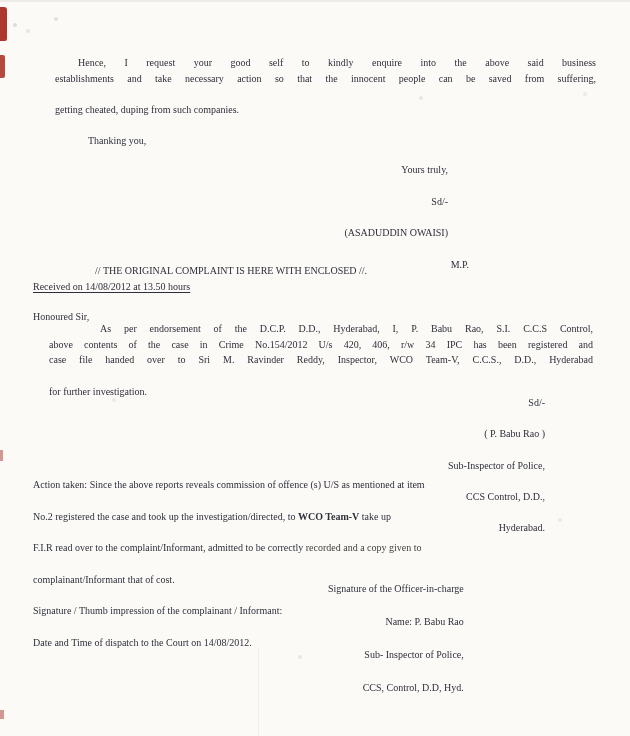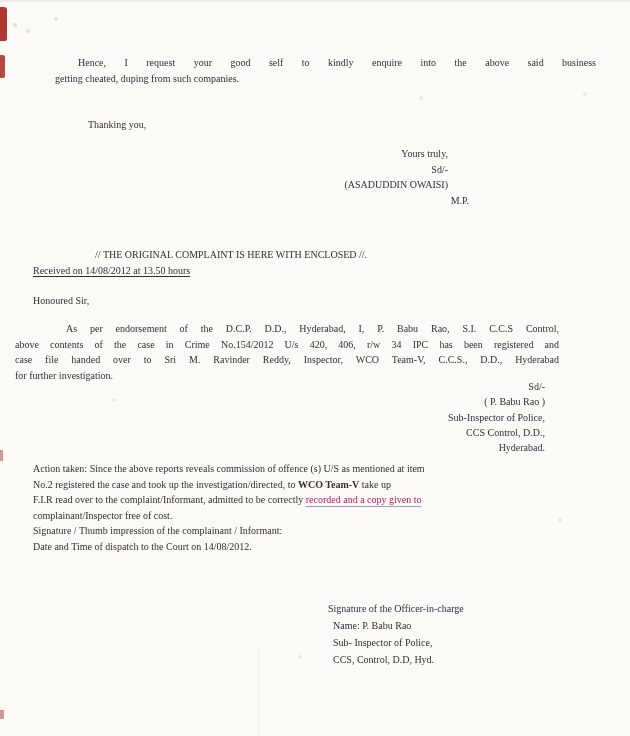--- a/index.html
+++ b/index.html
@@ -13,26 +13,26 @@
     position:relative;
     width:630px;height:736px;
     background:#fbfaf7;
     color:#2e2f3b;
     font-size:10px;
     line-height:15.5px;
   }
   .abs{position:absolute;}
   
   .jline{white-space:nowrap;text-align:justify;text-align-last:justify;}
-  .line{white-space:nowrap;}
+  .line{white-space:nowrap;margin-top:16px;}
   .indent1{padding-left:23px;}
   .center{text-align:right;}
   .ul{text-decoration:underline;text-underline-offset:2px;}
   .bold{font-weight:700;}
-  .faded{color:#be185d;text-decoration:underline;text-decoration-color:#9b9fb8;text-underline-offset:3px;}
+  .faded{color:#404040;text-decoration-color:#9b9fb8;text-underline-offset:3px;}
   
   .redmark{position:absolute;left:0;background:#a41d12;}
   .rm1{top:7px;width:7px;height:34px;opacity:.88;border-radius:0 3px 2px 0;}
   .rm2{top:55px;width:5px;height:23px;opacity:.8;border-radius:0 2px 2px 0;}
   .rm3{top:450px;width:3px;height:11px;opacity:.45;}
   .rm4{top:710px;width:4px;height:9px;opacity:.45;}
   .speck{position:absolute;width:2px;height:2px;border-radius:50%;background:transparent;
     box-shadow:
       14px 24px 0 1px rgba(100,100,110,.20),
       27px 30px 0 1px rgba(100,100,110,.14),
@@ -53,62 +53,63 @@
   <div class="topshade"></div>
   <div class="redmark rm1"></div>
   <div class="redmark rm2"></div>
   <div class="redmark rm3"></div>
   <div class="redmark rm4"></div>
   <div class="speck"></div>
   <div class="foldline"></div>
 
   <div class="abs" style="left:55px;top:55px;width:541px;">
     <div class="jline indent1">Hence, I request your good self to kindly enquire into the above said business</div>
+    <div class="jline">establishments and take necessary action so that the innocent people can be saved from suffering,</div>
     <div class="line">getting cheated, duping from such companies.</div>
   </div>
 
   <div class="abs line" style="left:88px;top:117px;text-align:center;">Thanking you,</div>
 
   <div class="abs center" style="left:318px;top:146px;width:130px;">
     <div class="line">Yours truly,</div>
     <div class="line">Sd/-</div>
     <div class="line">(ASADUDDIN OWAISI)</div>
     <div class="line" style="transform:translateX(21px);">M.P.</div>
   </div>
 
   <div class="abs line" style="left:95px;top:247px;">// THE ORIGINAL COMPLAINT IS HERE WITH ENCLOSED //.</div>
 
   <div class="abs line ul" style="left:33px;top:263px;">Received on 14/08/2012 at 13.50 hours</div>
 
   <div class="abs line" style="left:33px;top:293px;">Honoured Sir,</div>
 
-  <div class="abs" style="left:15px;top:321px;width:544px;line-height:15.5px;">
+  <div class="abs" style="left:49px;top:321px;width:544px;line-height:15.5px;">
     <div class="jline" style="padding-left:51px;">As per endorsement of the D.C.P. D.D., Hyderabad, I, P. Babu Rao, S.I. C.C.S Control,</div>
     <div class="jline">above contents of the case in Crime No.154/2012 U/s 420, 406, r/w 34 IPC has been registered and</div>
     <div class="jline">case file handed over to Sri M. Ravinder Reddy, Inspector, WCO Team-V, C.C.S., D.D., Hyderabad</div>
     <div class="line">for further investigation.</div>
   </div>
 
   <div class="abs center" style="left:395px;top:379px;width:150px;line-height:15.3px;">
     <div class="line">Sd/-</div>
     <div class="line">( P. Babu Rao )</div>
     <div class="line">Sub-Inspector of Police,</div>
     <div class="line">CCS Control, D.D.,</div>
     <div class="line">Hyderabad.</div>
   </div>
 
   <div class="abs" style="left:33px;top:461px;width:567px;line-height:15.5px;">
     <div class="line">Action taken: Since the above reports reveals commission of offence (s) U/S as mentioned at item</div>
     <div class="line"><span>No.2 registered the case and took up the investigation/directed, to </span><span class="bold">WCO Team-V</span><span> take up</span></div>
     <div class="line"><span>F.I.R read over to the complaint/Informant, admitted to be correctly </span><span class="faded">recorded and a copy given to</span></div>
-    <div class="line">complainant/Inspector free of cost.</div>
+    <div class="line">complainant/Informant that of cost.</div>
     <div class="line">Signature / Thumb impression of the complainant / Informant:</div>
     <div class="line">Date and Time of dispatch to the Court on 14/08/2012.</div>
   </div>
 
-  <div class="abs" style="left:328px;top:600px;line-height:17px;">
+  <div class="abs" style="left:328px;top:564px;line-height:17px;text-align:right;">
     <div class="line">Signature of the Officer-in-charge</div>
     <div class="line" style="padding-left:5px;">Name: P. Babu Rao</div>
     <div class="line" style="padding-left:5px;">Sub- Inspector of Police,</div>
     <div class="line" style="padding-left:5px;">CCS, Control, D.D, Hyd.</div>
   </div>
 
 </div>
 
 </body></html>

